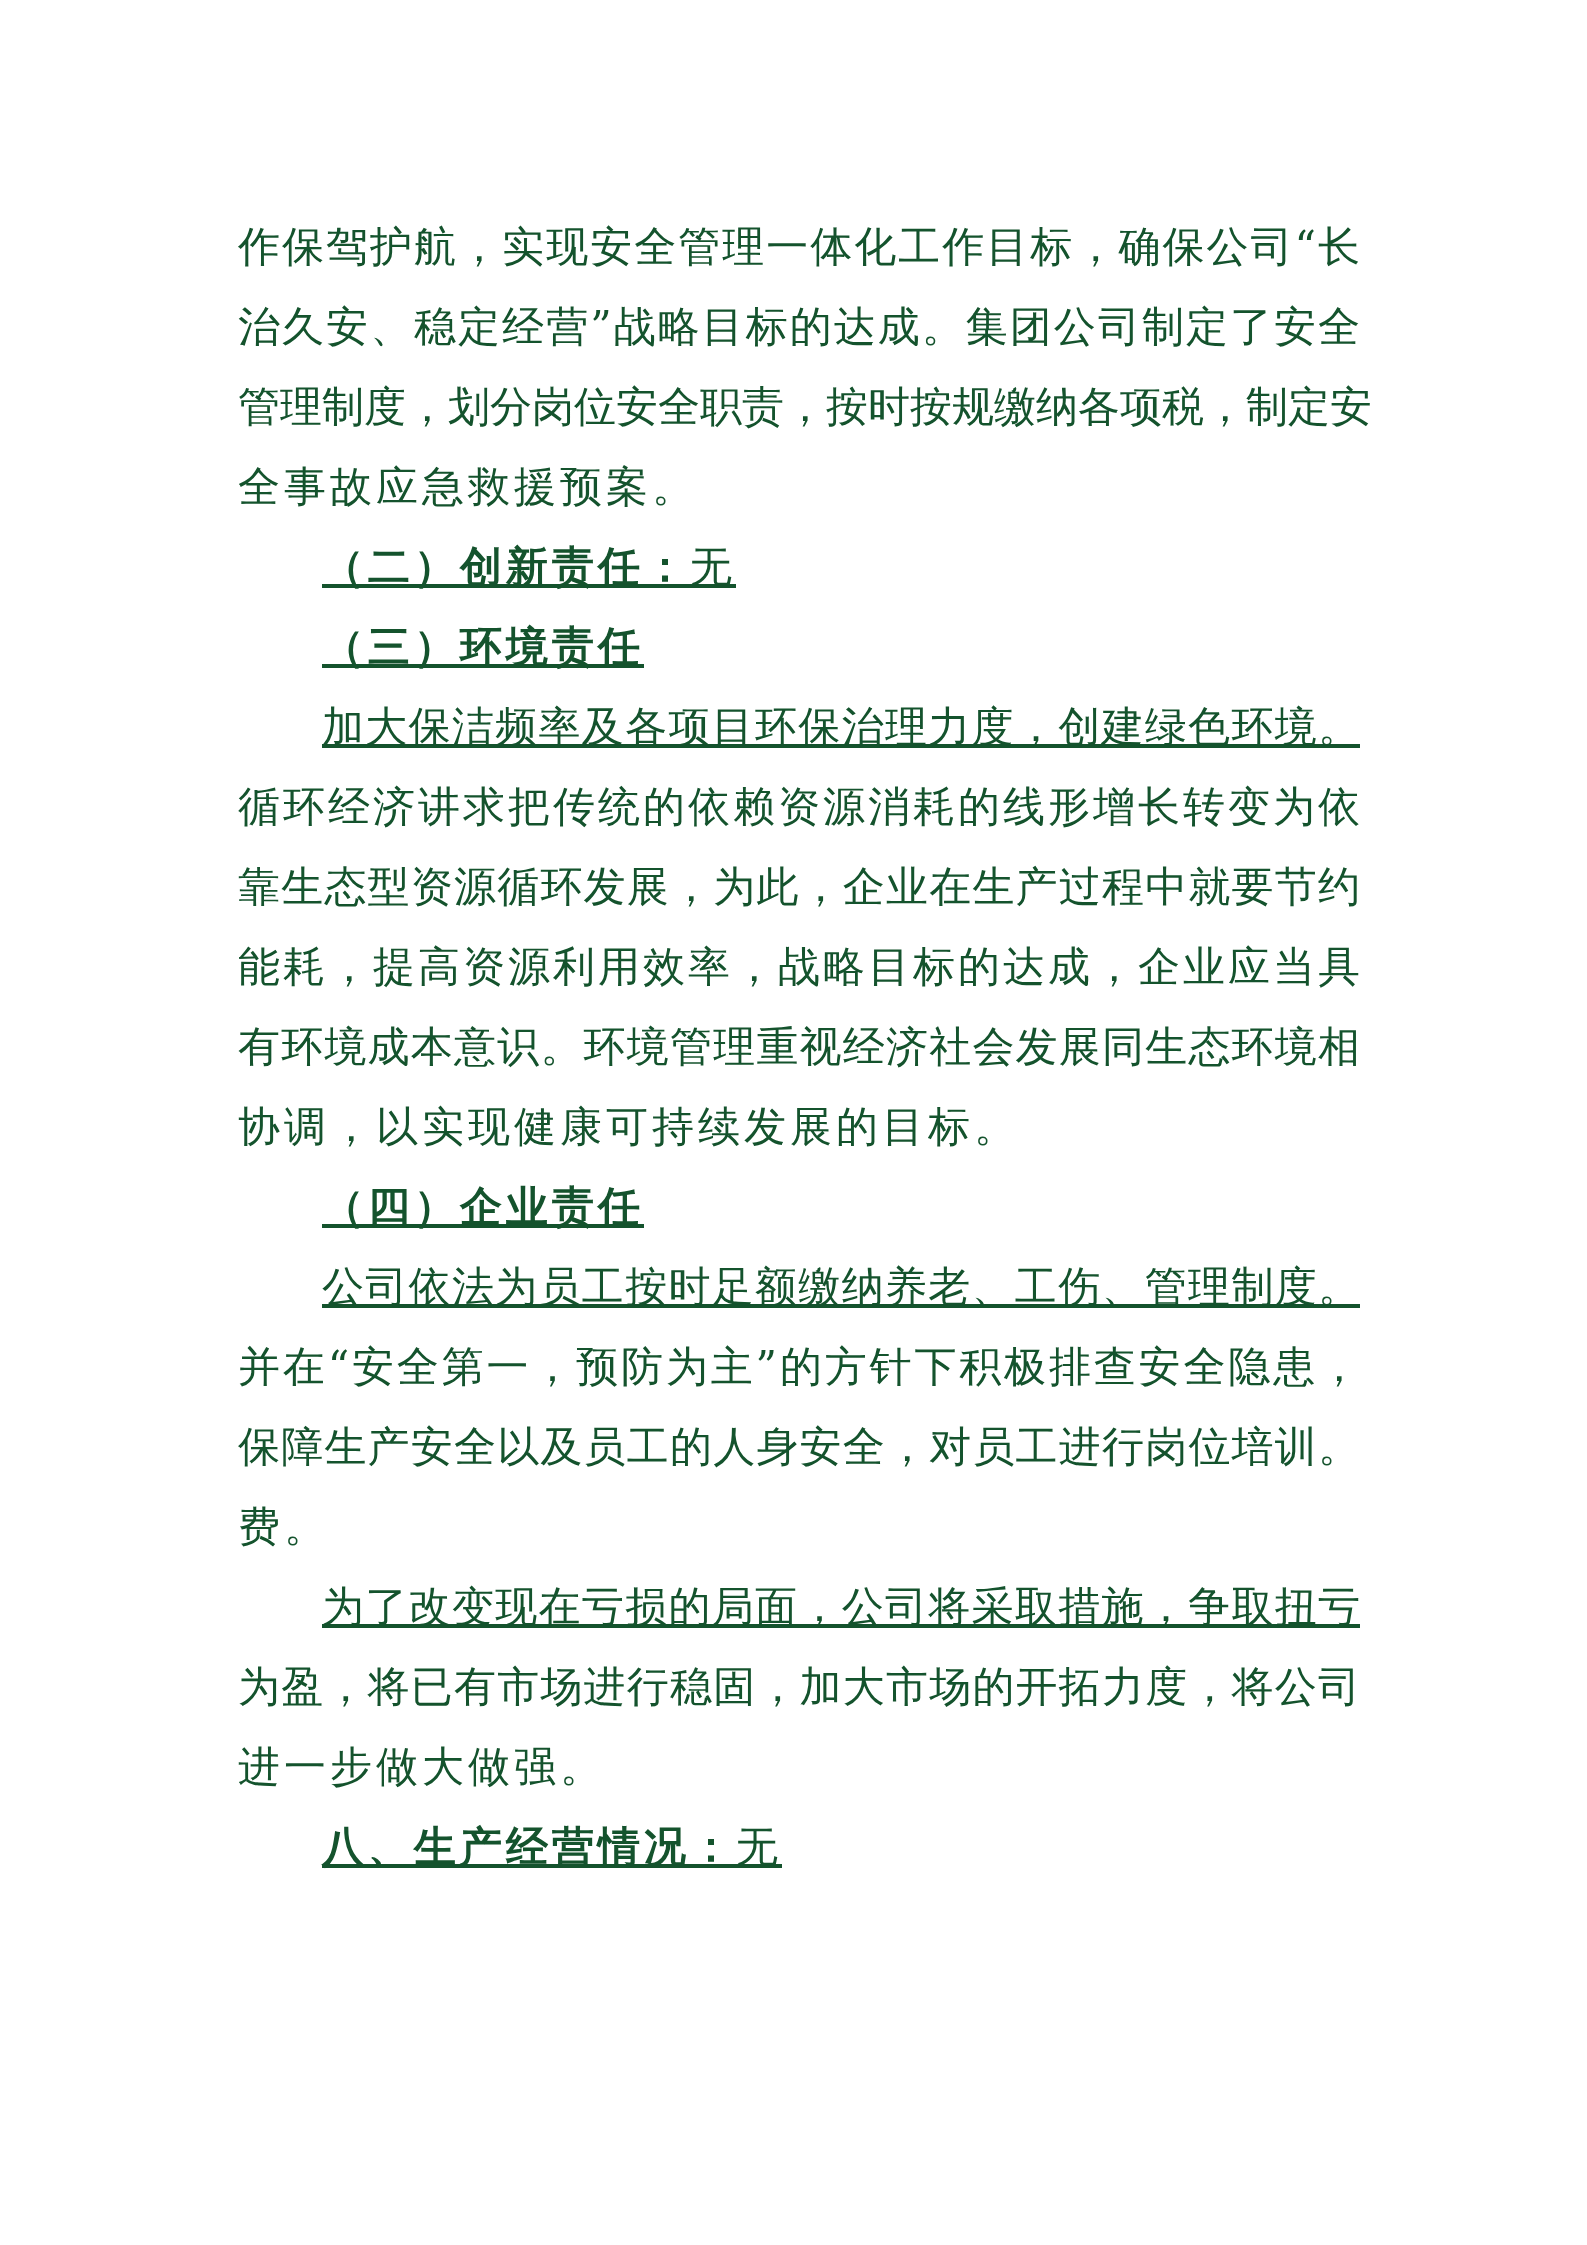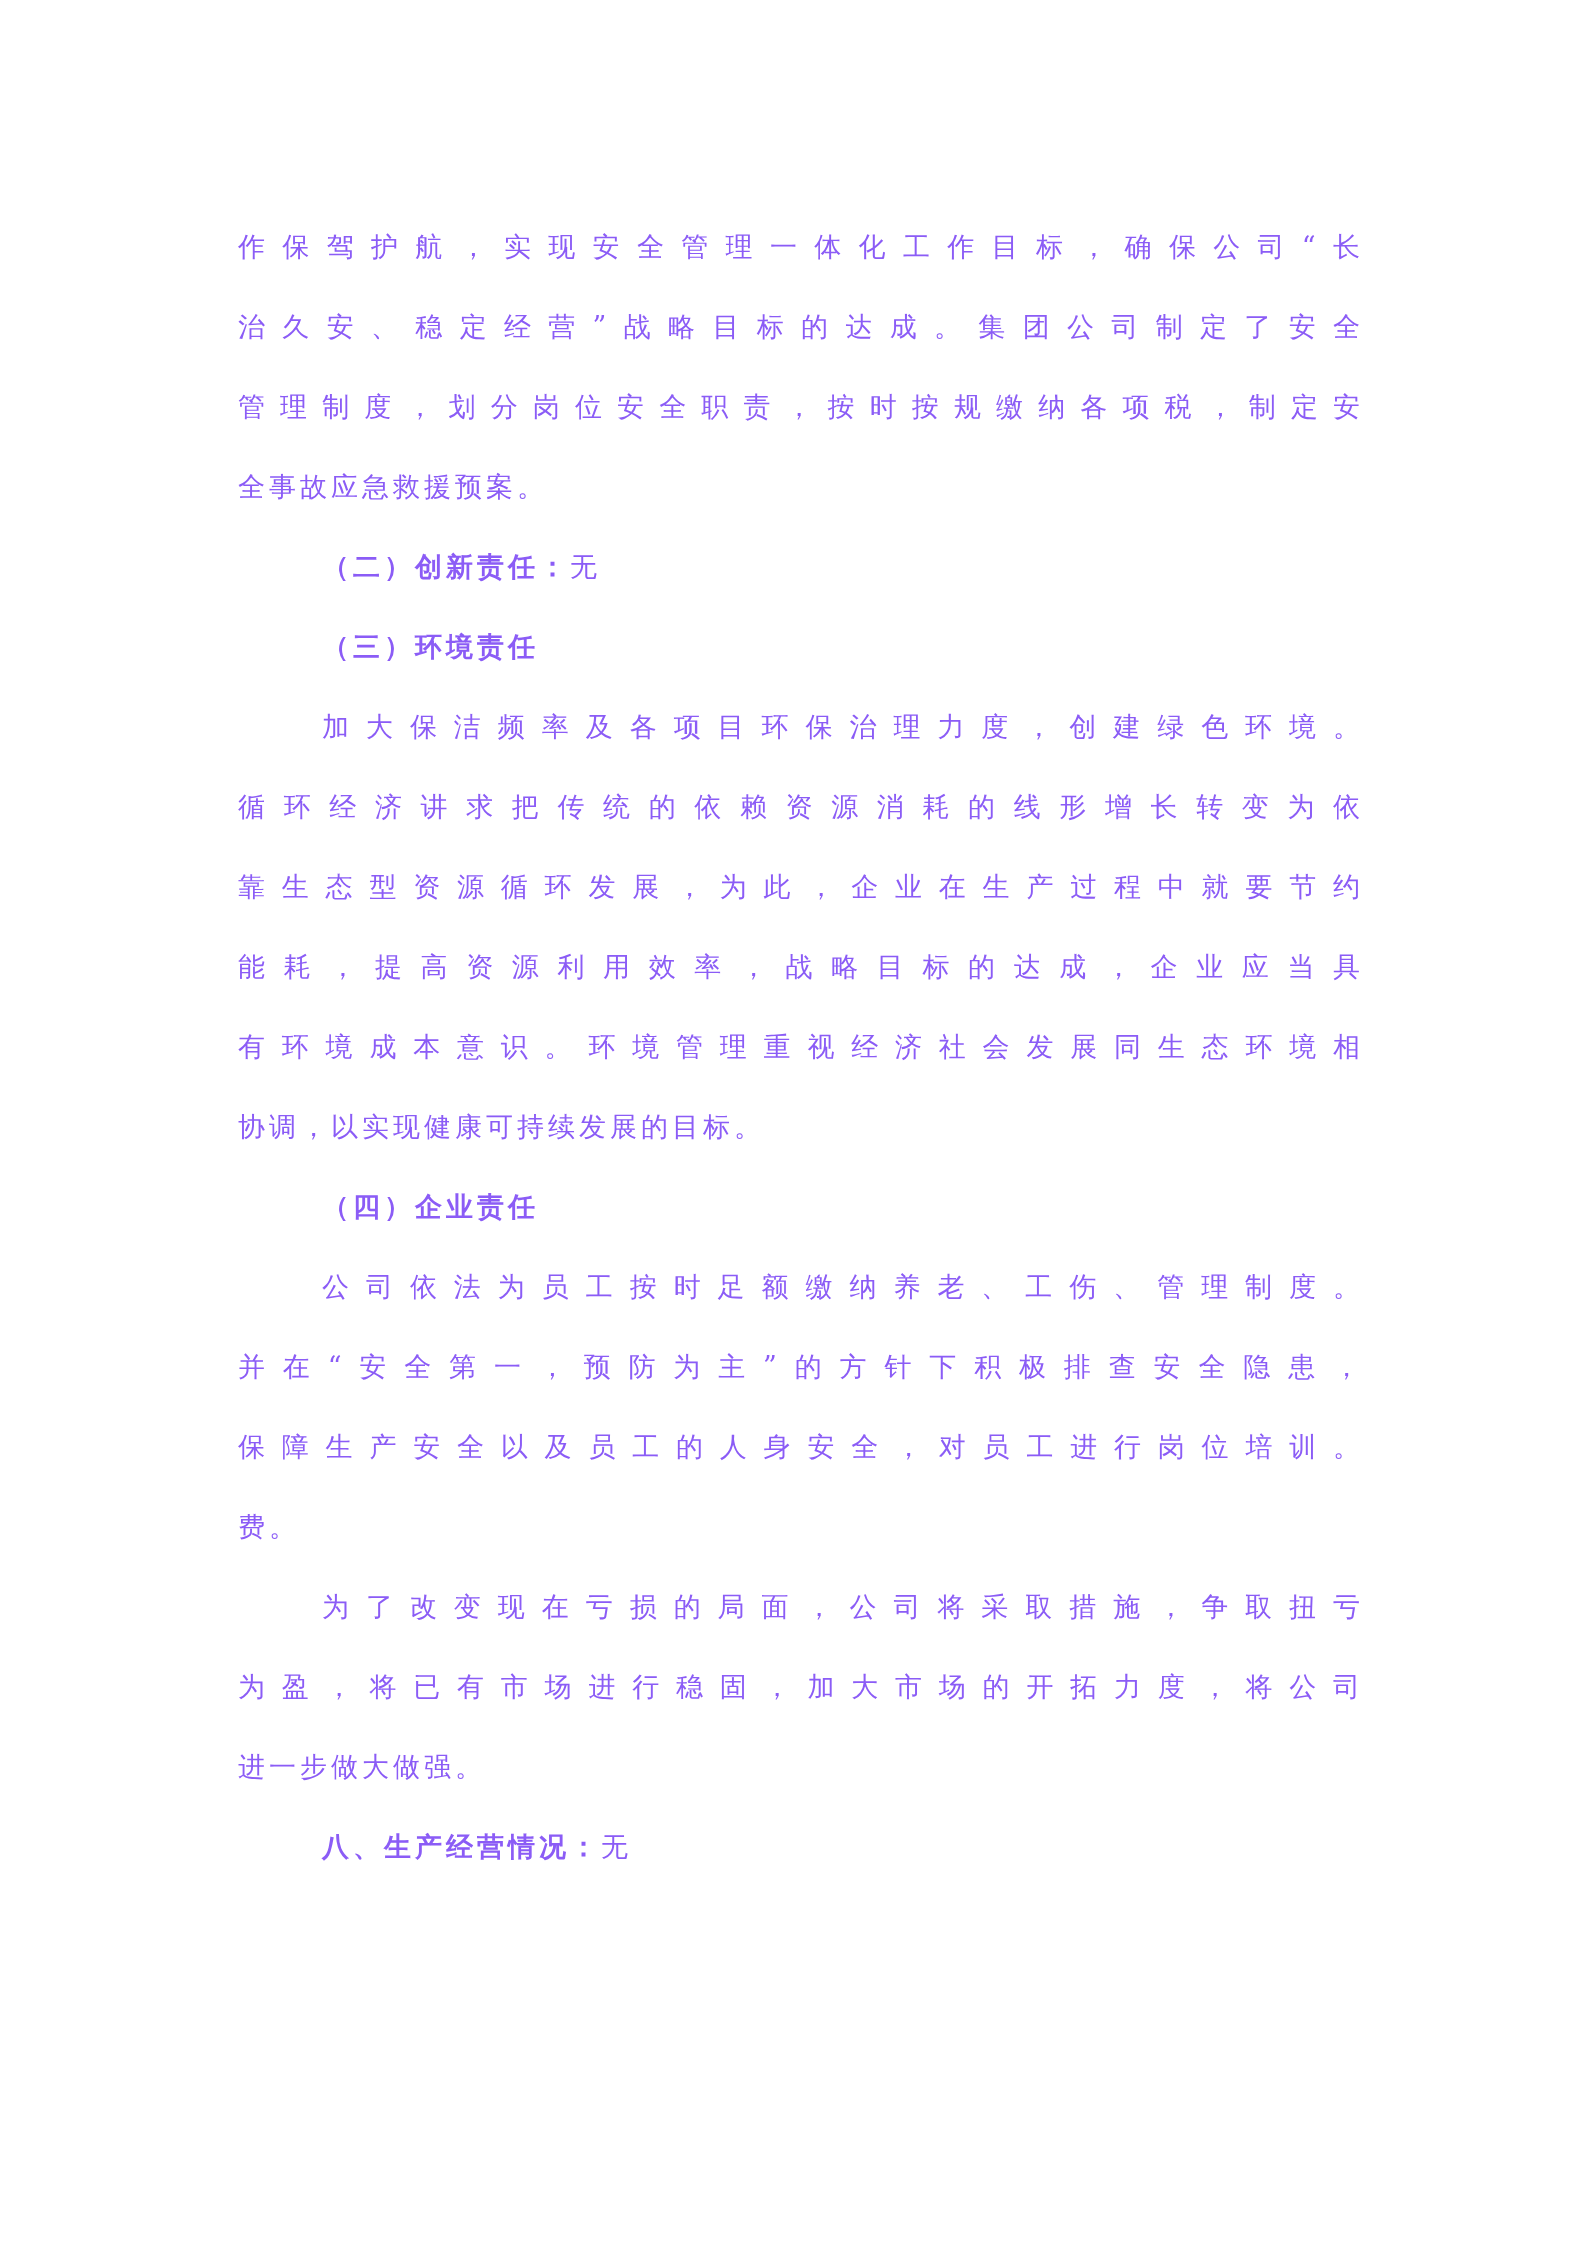--- a/index.html
+++ b/index.html
@@ -16,33 +16,34 @@
   }
   .doc-body {
     position: absolute;
     left: 238px;
     top: 207px;
     width: 1122px;
   }
   .line {
     height: 80px;
     line-height: 80px;
-    font-size: 27px;
-    color: #8b5cf6;
+    font-size: 42px;
+    color: #14532d;
     font-family: "DejaVu Serif", serif;
     white-space: nowrap;
     letter-spacing: 4px;
   }
   .line.fill {
     letter-spacing: 0;
     text-align: justify;
     text-align-last: justify;
   }
   .line.indent {
     padding-left: 84px;
+    text-decoration: underline;
   }
   .line.heading-kai {
     font-weight: bold;
   }
   .line.heading-hei {
     font-family: "DejaVu Sans", sans-serif;
     font-weight: bold;
   }
   .line .value {
     font-weight: normal;

